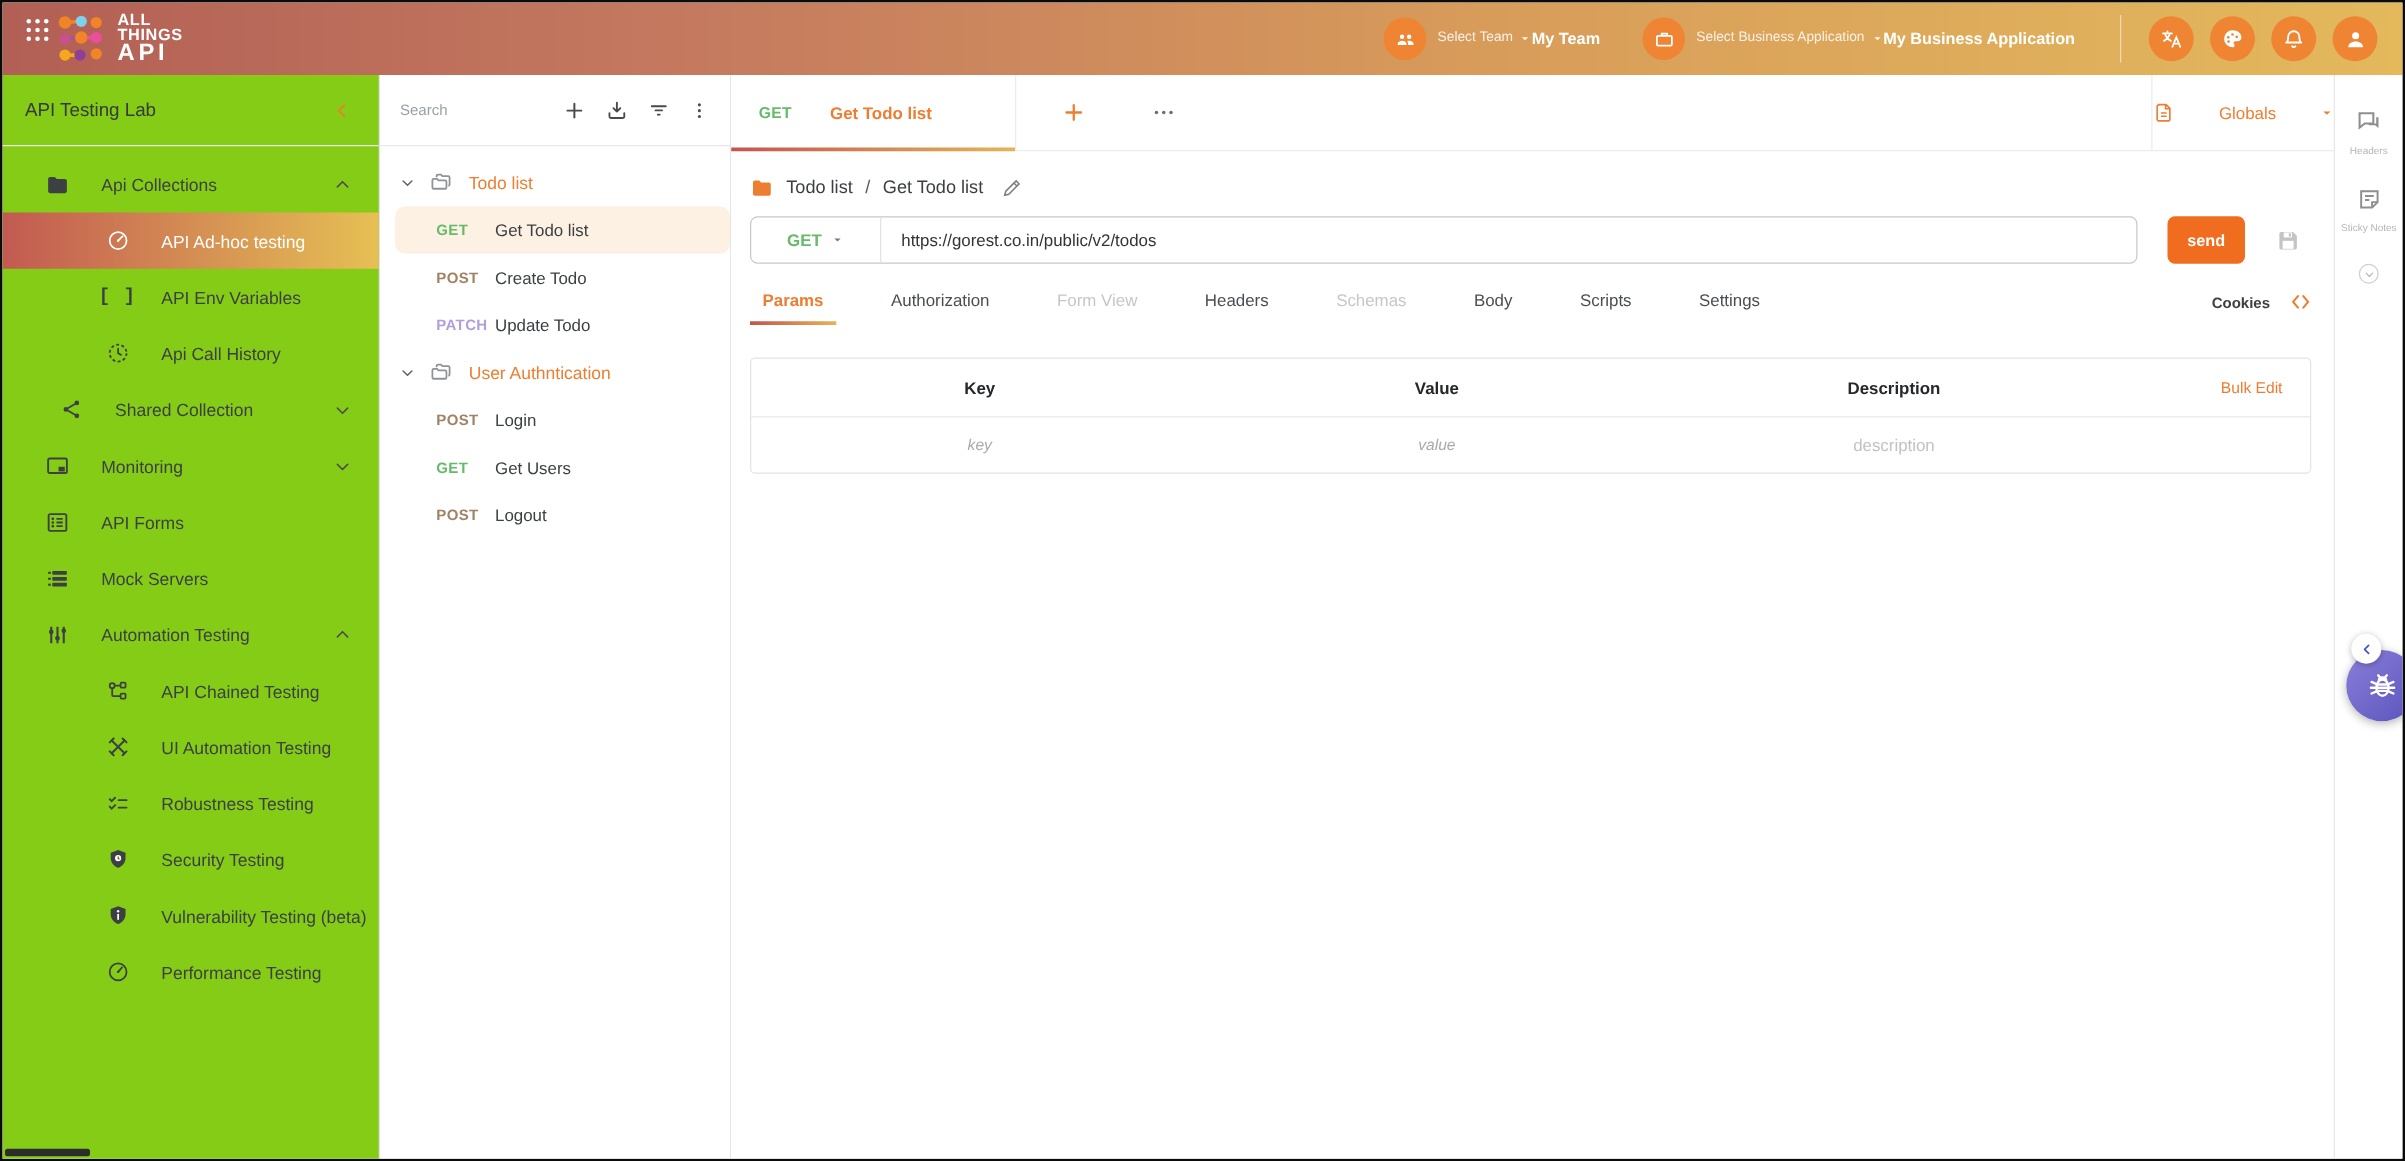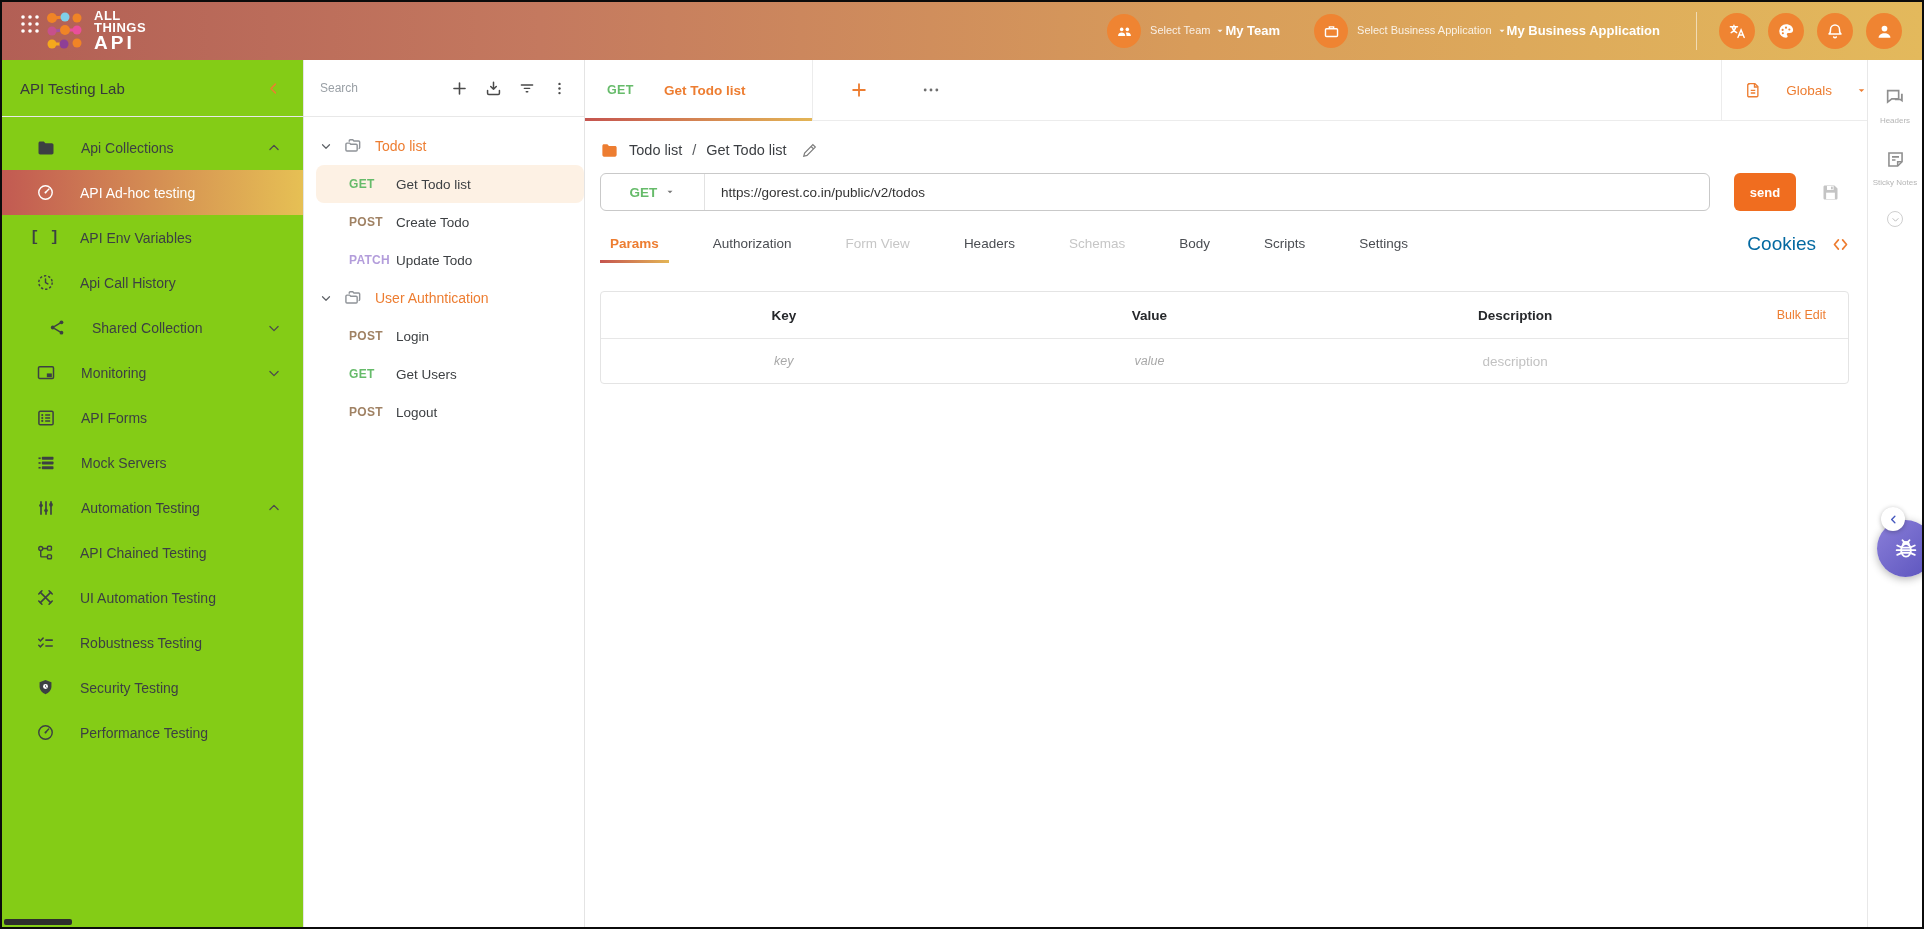--- a/index.html
+++ b/index.html
@@ -31,21 +31,21 @@
 .body-row{display:flex;height:867px}
 
 
 .sidebar{width:302px;border-right:1px solid #e4e4e4;flex:0 0 auto;background:#84cc16}
 .sb-title{height:57px;border-bottom:1px solid #e8e8e8;display:flex;align-items:center;justify-content:space-between;padding:0 22px 0 18px;font-size:15px;color:#37393b}
 .collapse-btn{background:none;border:none;color:#ed7d31;cursor:pointer;display:flex}
 .nav{padding-top:8px}
 .nav-item{height:45px;display:flex;align-items:center;cursor:pointer}
 .lvl1{padding-left:33px}
 .lvl15{padding-left:44px}
-.lvl2{padding-left:32px}
+.lvl2{padding-left:81px}
 .nav-ic{width:22px;display:flex;justify-content:center;color:#3c4043;flex:0 0 auto}
 .nav-label{margin-left:24px;font-size:14px;color:#3c4043;flex:1;white-space:nowrap}
 .lvl2 .nav-label{margin-left:24px}
 .nav-chevron{margin-right:22px;color:#4c4c4c;display:flex}
 .nav-item.selected{background:linear-gradient(90deg,#c25a52,#e6c054)}
 .nav-item.selected .nav-ic,.nav-item.selected .nav-label{color:#fff}
 .brk{font-family:"Liberation Mono",monospace;font-weight:bold;font-size:15px;letter-spacing:1px}
 
 
 .explorer{width:281px;border-right:1px solid #e4e4e4;flex:0 0 auto;background:#fff}
@@ -66,41 +66,41 @@
 
 
 .main{flex:1;display:flex;flex-direction:column;min-width:0;background:#fff}
 .tabbar{height:61px;border-bottom:1px solid #ececec;display:flex;align-items:stretch}
 .rtab{width:228px;position:relative;display:flex;align-items:center;padding-left:22px;gap:10px;border-right:1px solid #ececec;cursor:pointer}
 .rtab .rtab-method{font-size:12.5px;font-weight:bold}
 .rtab-label{color:#ed7d31;font-weight:bold;font-size:13.5px;white-space:nowrap}
 .rtab-underline{position:absolute;left:0;right:0;bottom:-1px;height:3px;background:linear-gradient(90deg,#c5544f,#e3b556)}
 .tabbar-plus{margin-left:36px;align-self:center;color:#ed7d31;background:none;border:none;cursor:pointer;display:flex}
 .tabbar-more{margin-left:52px;align-self:center;color:#6f6f6f;background:none;border:none;cursor:pointer;display:flex}
-.globals{margin-left:auto;border-left:1px solid #ececec;width:146px;display:flex;align-items:center;justify-content:flex-end;gap:24px;color:#ed7d31;font-size:13.5px;cursor:pointer}
+.globals{margin-left:auto;border-left:1px solid #ececec;width:146px;display:flex;align-items:center;justify-content:space-between;gap:8px;color:#ed7d31;font-size:13.5px;cursor:pointer}
 .caret{display:flex}
 
 .content{padding:14px 18px 0 15px}
 .crumbs{display:flex;align-items:center;gap:10px;height:30px;font-size:14.5px;color:#3b3e42}
 .crumb-sep{color:#55585c}
 .edit-btn{background:none;border:none;color:#7c7c7c;cursor:pointer;display:flex;margin-left:4px}
 .req-row{margin-top:8px;display:flex;align-items:center}
 .urlbox{flex:1;height:38px;border:1px solid #c9c9c9;border-radius:6px;display:flex;align-items:center;background:#fff;min-width:0}
 .method-dd{width:104px;height:100%;display:flex;align-items:center;justify-content:center;gap:8px;font-weight:bold;font-size:13.5px;color:#66bb6a;border-right:1px solid #e2e2e2;cursor:pointer;flex:0 0 auto}
 .method-dd .caret{color:#777}
 .url-input{flex:1;min-width:0;border:none;outline:none;padding:0 16px;font-size:13.5px;color:#333;background:transparent}
 .send-btn{width:62px;height:38px;margin-left:24px;background:#f06d1f;color:#fff;border:none;border-radius:6px;font-size:13px;font-weight:bold;cursor:pointer;flex:0 0 auto}
 .save-btn{margin-left:24px;margin-right:8px;background:none;border:none;color:#c4c4c4;display:flex;cursor:pointer;flex:0 0 auto}
 
 .subtabs{margin-top:22px;display:flex;align-items:center}
 .stab{position:relative;padding:0 10px 12px;margin-right:34px;font-size:13.5px;color:#4a4d52;background:none;border:none;cursor:pointer;white-space:nowrap}
 .stab.active{color:#ed7d31;font-weight:bold}
 .stab.active::after{content:"";position:absolute;left:0;right:0;bottom:0;height:3px;background:linear-gradient(90deg,#c5544f,#e3b556)}
 .stab.disabled{color:#c6c6c6;cursor:default}
-.cookies{margin-left:auto;color:#0369a1;font-weight:normal;font-size:19px;background:none;border:none;cursor:pointer;padding-bottom:10px}
+.cookies{margin-left:auto;color:#404040;font-weight:bold;font-size:12px;background:none;border:none;cursor:pointer;padding-bottom:10px}
 .code-btn{color:#ed7d31;margin-left:16px;background:none;border:none;cursor:pointer;display:flex;padding-bottom:10px}
 
 .ptable{margin-top:26px;border:1px solid #e4e4e4;border-radius:4px}
 .pt-head{display:grid;grid-template-columns:1fr 1fr 1fr 150px;height:47px;align-items:center;border-bottom:1px solid #e7e7e7}
 .pt-h{text-align:center;font-weight:bold;font-size:13.5px;color:#26282b}
 .bulk{color:#ed7d31;font-size:12.5px;text-align:right;padding-right:22px;background:none;border:none;cursor:pointer;font-weight:normal}
 .pt-row{display:grid;grid-template-columns:1fr 1fr 1fr 150px;height:44px;align-items:center}
 .pt-input{border:none;outline:none;text-align:center;font-size:12.5px;color:#555;width:100%;background:transparent}
 .pt-input::placeholder{color:#a9a9a9;font-style:italic}
 .pt-input.desc{font-size:13.5px}
@@ -403,20 +403,30 @@
           <span class="nav-ic">
               <svg width="19" height="19" viewBox="0 0 24 24">
                 <path fill="currentColor" d="M12 2.5l7.5 2.8v5.2c0 4.8-3.2 8.3-7.5 10-4.3-1.7-7.5-5.2-7.5-10V5.3z"></path>
                 <circle cx="12" cy="10.8" r="3.1" fill="#fff"></circle>
                 <path d="M12 9.2v1.8l1.3.9" stroke="currentColor" stroke-width="1.1" fill="none"></path>
               </svg>
             </span>
           <span class="nav-label">Security Testing</span>
         </div>
 
+        <div class="nav-item lvl2">
+          <span class="nav-ic">
+              <svg width="19" height="19" viewBox="0 0 24 24">
+                <path fill="currentColor" d="M12 2.5l7.5 2.8v5.2c0 4.8-3.2 8.3-7.5 10-4.3-1.7-7.5-5.2-7.5-10V5.3z"></path>
+                <circle cx="12" cy="7.6" r="1.2" fill="#fff"></circle>
+                <rect x="11.1" y="10" width="1.8" height="6.4" rx=".9" fill="#fff"></rect>
+              </svg>
+            </span>
+          <span class="nav-label">Vulnerability Testing (beta)</span>
+        </div>
 
         <div class="nav-item lvl2">
           <span class="nav-ic">
               <svg width="19" height="19" viewBox="0 0 24 24" fill="none" stroke="currentColor" stroke-width="1.8">
                 <circle cx="12" cy="12" r="8.5"></circle>
                 <path d="M12 12l4-4.5" stroke-linecap="round"></path>
                 <circle cx="12" cy="12" r="1.2" fill="currentColor" stroke="none"></circle>
               </svg>
             </span>
           <span class="nav-label">Performance Testing</span>

